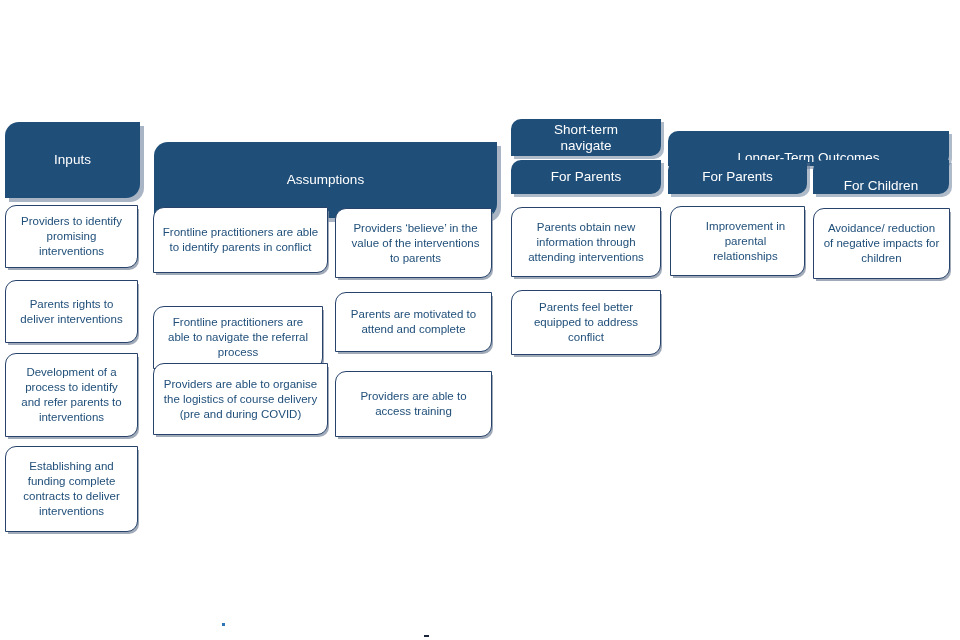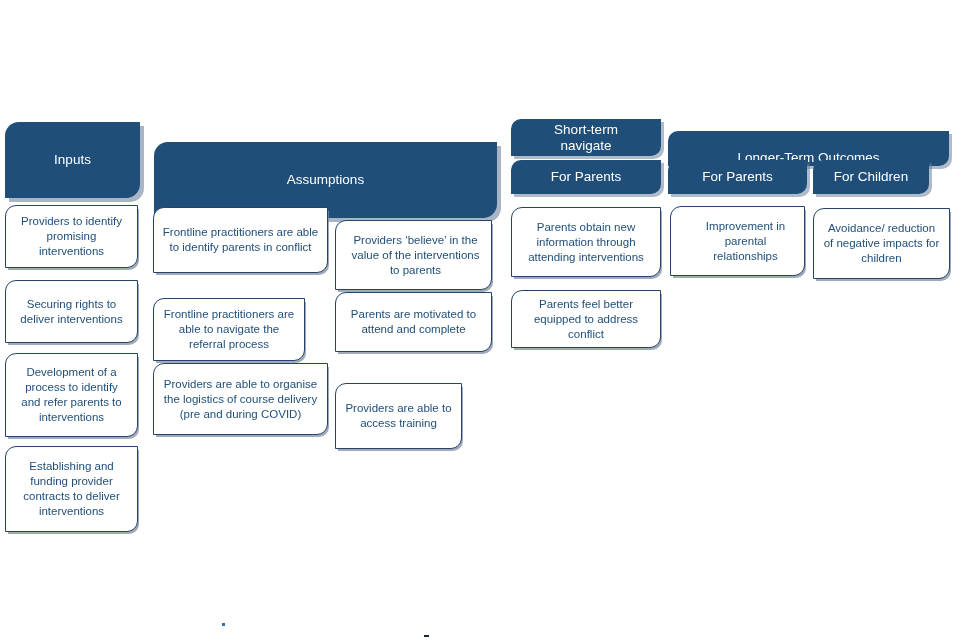--- a/index.html
+++ b/index.html
@@ -79,39 +79,39 @@
   </div>
 
   <div class="hdr small" style="left:668px; top:131px; width:281px; height:35px;align-items:flex-end;">
     <span class="txt">Longer-Term Outcomes</span>
   </div>
 
   <div class="hdr small" style="left:668px; top:160px; width:139px; height:34px;">
     <span class="txt">For Parents</span>
   </div>
 
-  <div class="hdr small" style="left:813px; top:160px; width:116px; height:34px;">
+  <div class="hdr small" style="left:813px; top:160px; width:136px; height:34px;align-items:flex-end;">
     <span class="txt">For Children</span>
   </div>
 
   <div class="box" style="left:5px; top:205px; width:133px; height:63px;">Providers to identify promising interventions</div>
-  <div class="box" style="left:5px; top:280px; width:133px; height:63px;">Securing rights to deliver interventions</div>
+  <div class="box" style="left:5px; top:280px; width:133px; height:63px;">Parents rights to deliver interventions</div>
   <div class="box" style="left:5px; top:353px; width:133px; height:84px;">Development of a process to identify and refer parents to interventions</div>
-  <div class="box" style="left:5px; top:446px; width:133px; height:86px;">Establishing and funding provider contracts to deliver interventions</div>
+  <div class="box" style="left:5px; top:446px; width:133px; height:86px;">Establishing and funding complete contracts to deliver interventions</div>
 
   <div class="box" style="left:153px; top:207px; width:175px; height:66px;">Frontline practitioners are able to identify parents in conflict</div>
-  <div class="box" style="left:153px; top:298px; width:152px; height:63px;">Frontline practitioners are able to navigate the referral process</div>
+  <div class="box" style="left:153px; top:306px; width:170px; height:63px;">Frontline practitioners are able to navigate the referral process</div>
   <div class="box" style="left:153px; top:363px; width:175px; height:72px;">Providers are able to organise the logistics of course delivery (pre and during COVID)</div>
 
-  <div class="box" style="left:335px; top:220px; width:157px; height:70px;padding-left:12px;">Providers ‘believe’ in the value of the interventions to parents</div>
+  <div class="box" style="left:335px; top:208px; width:157px; height:70px;padding-left:12px;">Providers ‘believe’ in the value of the interventions to parents</div>
   <div class="box" style="left:335px; top:292px; width:157px; height:60px;">Parents are motivated to attend and complete</div>
-  <div class="box" style="left:335px; top:383px; width:127px; height:66px;">Providers are able to access training</div>
+  <div class="box" style="left:335px; top:371px; width:157px; height:66px;">Providers are able to access training</div>
 
   <div class="box" style="left:511px; top:207px; width:150px; height:70px;">Parents obtain new information through attending interventions</div>
-  <div class="box" style="left:511px; top:290px; width:150px; height:58px;">Parents feel better equipped to address conflict</div>
+  <div class="box" style="left:511px; top:290px; width:150px; height:65px;">Parents feel better equipped to address conflict</div>
 
   <div class="box" style="left:670px; top:206px; width:135px; height:70px;padding-left:24px;">Improvement in parental relationships</div>
 
   <div class="box" style="left:813px; top:208px; width:137px; height:71px;">Avoidance/ reduction of negative impacts for children</div>
 
   <div class="stray-dot"></div>
   <div class="stray-dash"></div>
 
 </div>
 

